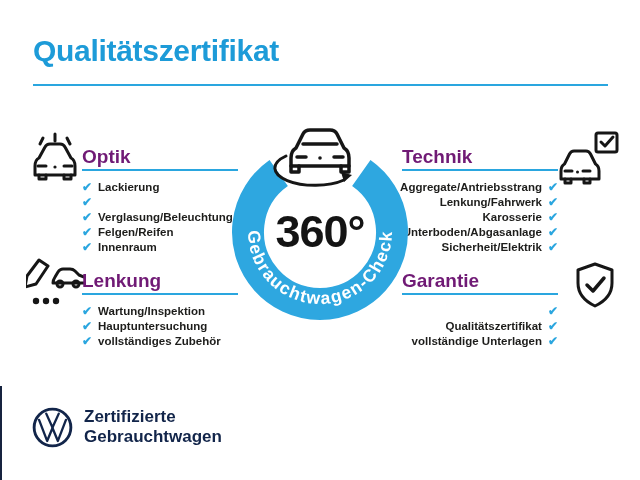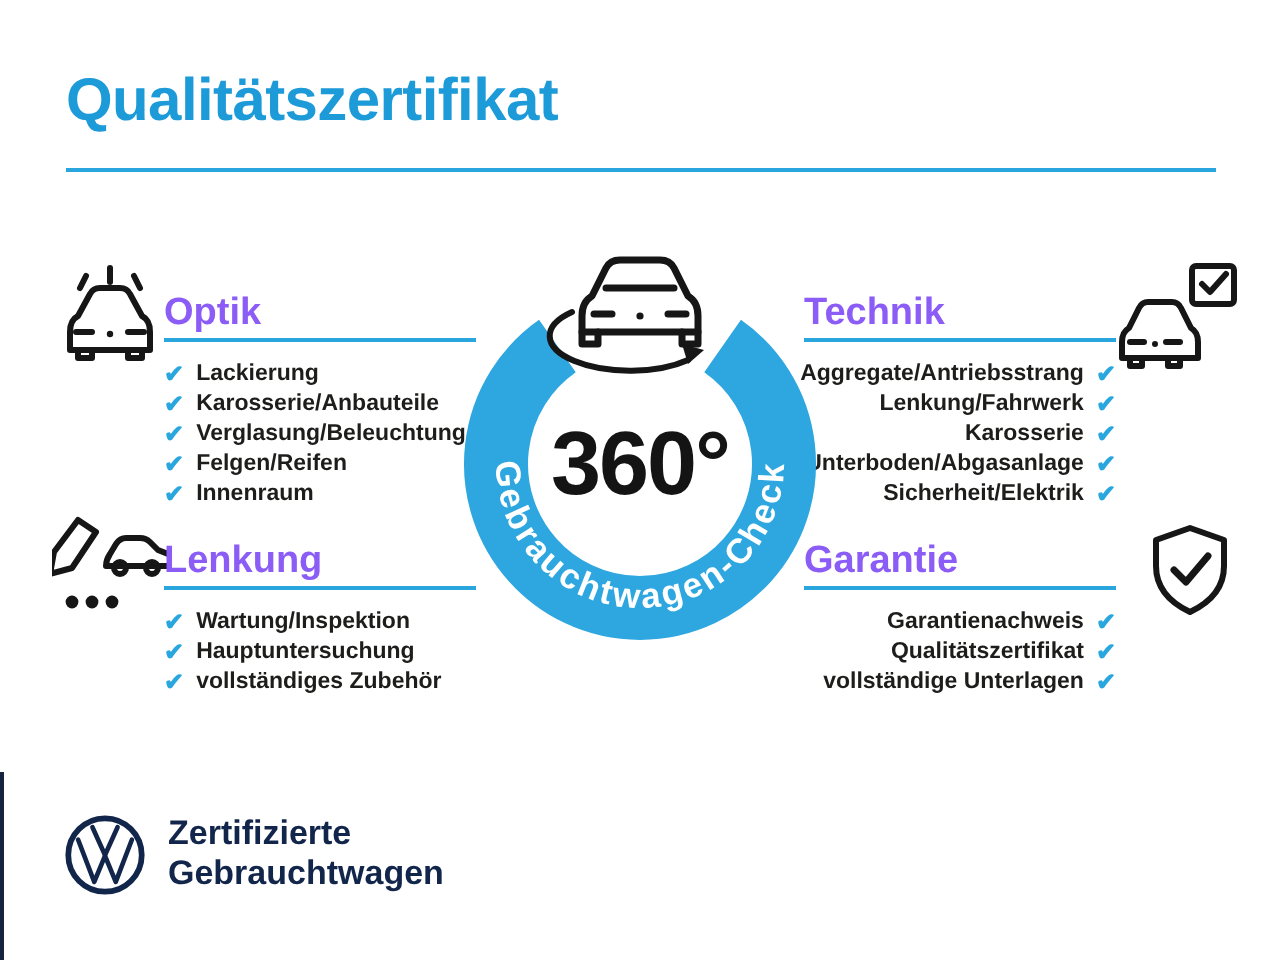--- a/index.html
+++ b/index.html
@@ -9,21 +9,21 @@
     padding-left:32px;
   }
   .title{
     position:absolute;left:33px;top:34px;margin:0;
     font-size:30px;font-weight:bold;color:#1d9bd8;letter-spacing:-0.3px;
   }
   .title-rule{
     position:absolute;left:33px;top:84px;width:575px;height:2px;background:#2aa6df;
   }
   .section{position:absolute;width:156px;}
-  .section h2{margin:0;font-size:19px;font-weight:bold;color:#8b5cf6;line-height:21px;}
+  .section h2{margin:0;font-size:19px;font-weight:bold;color:#701a75;line-height:21px;}
   .section .rule{height:2px;background:#2aa6df;margin-top:2px;}
   .section ul{list-style:none;margin:9px 0 0;padding:0;}
   .section li{
     display:flex;align-items:center;gap:6px;
     font-size:11.5px;font-weight:bold;color:#1d1d1b;line-height:15px;white-space:nowrap;
   }
   .section.right{text-align:left;}
   .section.right li{justify-content:flex-end;}
   .check{color:#2aa6df;font-size:12px;line-height:15px;}
   .icon{position:absolute;}
@@ -60,21 +60,20 @@
   <div class="section" style="left:82px;top:146px;">
     <h2>Optik</h2>
     <div class="rule"></div>
     <ul>
       <li>
           <span class="check">✔</span>
           <span>Lackierung</span>
         </li>
       <li>
           <span class="check">✔</span>
-          <span>Karosserie/Anbauteile</span>
         </li>
       <li>
           <span class="check">✔</span>
           <span>Verglasung/Beleuchtung</span>
         </li>
       <li>
           <span class="check">✔</span>
           <span>Felgen/Reifen</span>
         </li>
       <li>
@@ -160,21 +159,20 @@
       <path d="M24 3 l17 6 v13 q0 15 -17 23 q-17 -8 -17 -23 v-13 z"></path>
       <path d="M16 24 l6 6 11 -13" stroke-width="3.5"></path>
     </svg>
   </div>
 
   <div class="section right" style="left:402px;top:270px;">
     <h2>Garantie</h2>
     <div class="rule"></div>
     <ul>
       <li>
-          <span>Garantienachweis</span>
           <span class="check">✔</span>
         </li>
       <li>
           <span>Qualitätszertifikat</span>
           <span class="check">✔</span>
         </li>
       <li>
           <span>vollständige Unterlagen</span>
           <span class="check">✔</span>
         </li>

